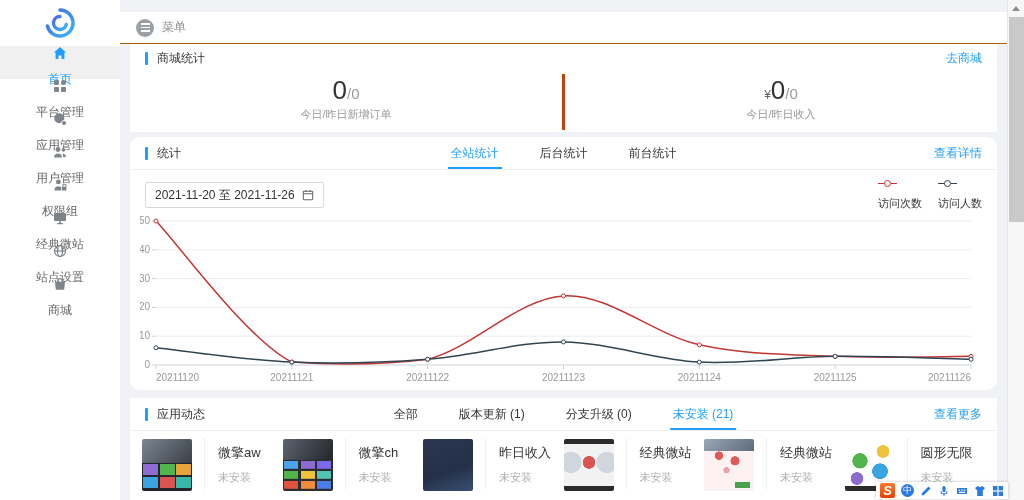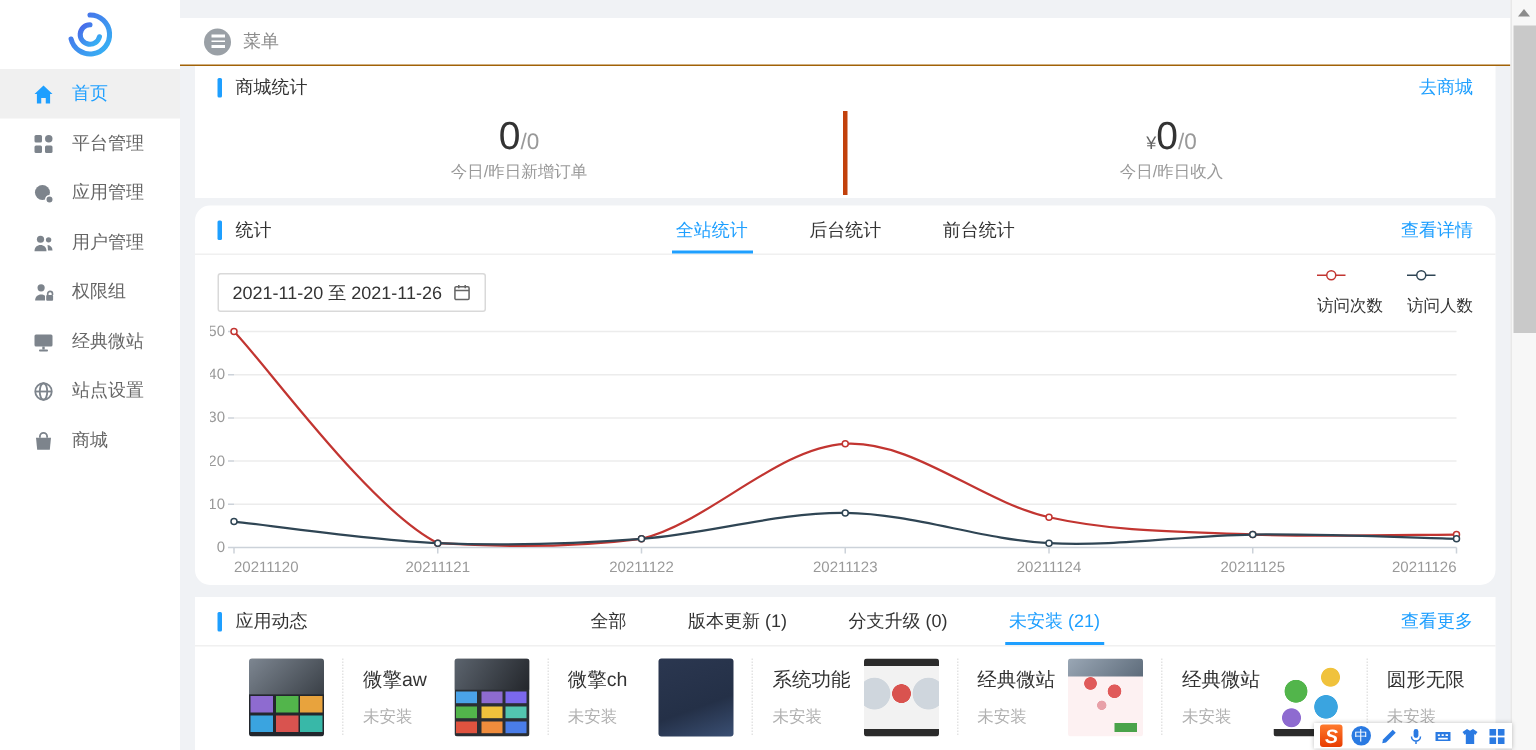--- a/index.html
+++ b/index.html
@@ -1,22 +1,22 @@
 <!DOCTYPE html>
 <html><head>
 <meta charset="utf-8">
 <style>
   html,body{margin:0;padding:0;}
   body{width:1024px;height:500px;overflow:hidden;position:relative;
        font-family:"Liberation Sans","DejaVu Sans",sans-serif;background:#f0f2f5;color:#333;}
   
   .sidebar{position:absolute;left:0;top:0;width:120px;height:500px;background:#fff;z-index:3;}
   .logo{height:46px;display:flex;align-items:center;justify-content:center;}
-  .side-item{height:33px;display:flex;align-items:center;padding-left:22px;gap:11px;
-             color:#666;font-size:12px;cursor:pointer;}
+  .side-item{height:33px;display:flex;align-items:center;gap:11px;
+             color:#666;font-size:12px;cursor:pointer;flex-direction:column;}
   .side-item .sicon{width:15px;height:15px;color:#7d848c;display:flex;align-items:center;}
   .side-item .sicon svg{width:14px;height:14px;}
   .side-item.active{background:#f0f0f0;color:#1e9fff;}
   .side-item.active .sicon{color:#1e9fff;}
   
   .topbar{position:absolute;left:120px;top:12px;width:887px;height:32px;background:#fff;
           display:flex;align-items:center;padding:0 16px;box-sizing:border-box;
           border-bottom:1px solid #a16207;z-index:2;}
   .menu-toggle{display:flex;align-items:center;gap:8px;color:#8c8c8c;font-size:12px;cursor:pointer;}
   .burger{width:18px;height:18px;border-radius:50%;background:#9aa0a6;display:flex;
@@ -58,21 +58,21 @@
   .legend{display:flex;gap:16px;align-items:center;font-size:11px;color:#333;}
   .legend-item{display:flex;gap:8px;cursor:pointer;flex-direction:column;}
   .lg-mark{position:relative;width:19px;height:9px;}
   .lg-line{position:absolute;left:0;right:0;top:4px;height:1.4px;background:#000;}
   .lg-dot{position:absolute;left:6px;top:1px;width:5px;height:5px;border:1.4px solid #000;
           border-radius:50%;background:#fff;}
   .chart-wrap{padding:2px 10px 0 10px;}
   .chart-wrap text{font-family:"Liberation Sans","DejaVu Sans",sans-serif;}
   
   .card-apps{height:110px;}
-  .apps-row{display:flex;padding:8px 12px 0 26px;margin-left:10px;}
+  .apps-row{display:flex;padding:8px 12px 0 12px;}
   .app{flex:1;display:flex;align-items:flex-start;gap:0;cursor:pointer;}
   .thumb{width:50px;height:52px;border-radius:2px;flex:none;background-repeat:no-repeat;}
   .app-text{border-left:1px dotted #e3e3e3;margin-left:12px;padding-left:13px;padding-top:5px;height:46px;}
   .app-name{font-size:13px;color:#333;margin-bottom:8px;white-space:nowrap;}
   .app-status{font-size:11px;color:#b0b0b0;}
   .t0{background-color:#23272d;background-image:linear-gradient(#8e6bd0,#8e6bd0),linear-gradient(#52b54b,#52b54b),linear-gradient(#e8a33d,#e8a33d),linear-gradient(#3aa4e0,#3aa4e0),linear-gradient(#d9534f,#d9534f),linear-gradient(#38b8a8,#38b8a8),linear-gradient(135deg,#7d8691,#3a4047);background-size:30% 22%,30% 22%,30% 22%,30% 22%,30% 22%,30% 22%,100% 46%;background-position:2% 62%,50% 62%,98% 62%,2% 94%,50% 94%,98% 94%,0 0;}
   .t1{background-color:#2a2e33;background-image:linear-gradient(#4aa3e8,#4aa3e8),linear-gradient(#8e6bd0,#8e6bd0),linear-gradient(#7b68ee,#7b68ee),linear-gradient(#52b54b,#52b54b),linear-gradient(#f0c23c,#f0c23c),linear-gradient(#52c5b0,#52c5b0),linear-gradient(#e0533f,#e0533f),linear-gradient(#f08c3c,#f08c3c),linear-gradient(#4a7de8,#4a7de8),linear-gradient(120deg,#5c646e,#23262b);background-size:28% 15%,28% 15%,28% 15%,28% 15%,28% 15%,28% 15%,28% 15%,28% 15%,28% 15%,100% 40%;background-position:4% 50%,50% 50%,96% 50%,4% 73%,50% 73%,96% 73%,4% 96%,50% 96%,96% 96%,0 0;}
   .t2{background-image:linear-gradient(160deg,#2b3750 0%,#243047 60%,#3a4f73 100%);}
   .t3{background-color:#f2f2f2;background-image:radial-gradient(circle at 50% 45%,#d9534f 0 16%,transparent 17%),radial-gradient(circle at 14% 45%,#cfd6dd 0 20%,transparent 21%),radial-gradient(circle at 86% 45%,#cfd6dd 0 20%,transparent 21%),linear-gradient(#2b2b2b,#2b2b2b),linear-gradient(#2b2b2b,#2b2b2b);background-size:100% 100%,100% 100%,100% 100%,100% 10%,100% 10%;background-position:0 0,0 0,0 0,left top,left bottom;}
   .t4{background-color:#fdf1f2;background-image:radial-gradient(circle at 30% 32%,#e05a5a 0 8%,transparent 9%),radial-gradient(circle at 62% 42%,#e05a5a 0 10%,transparent 11%),radial-gradient(circle at 45% 60%,#e8a0a8 0 7%,transparent 8%),linear-gradient(#4aa34a,#4aa34a),linear-gradient(135deg,#9aa7b5,#5d6b7a);background-size:100% 100%,100% 100%,100% 100%,30% 12%,100% 24%;background-position:0 0,0 0,0 0,88% 94%,0 0;}
@@ -335,21 +335,21 @@
       <div class="app">
         <span class="thumb t1"></span>
         <span class="app-text">
             <div class="app-name">微擎ch</div>
             <div class="app-status">未安装</div>
           </span>
       </div>
       <div class="app">
         <span class="thumb t2"></span>
         <span class="app-text">
-            <div class="app-name">系统功能</div>
+            <div class="app-name">昨日收入</div>
             <div class="app-status">未安装</div>
           </span>
       </div>
       <div class="app">
         <span class="thumb t3"></span>
         <span class="app-text">
             <div class="app-name">经典微站</div>
             <div class="app-status">未安装</div>
           </span>
       </div>

